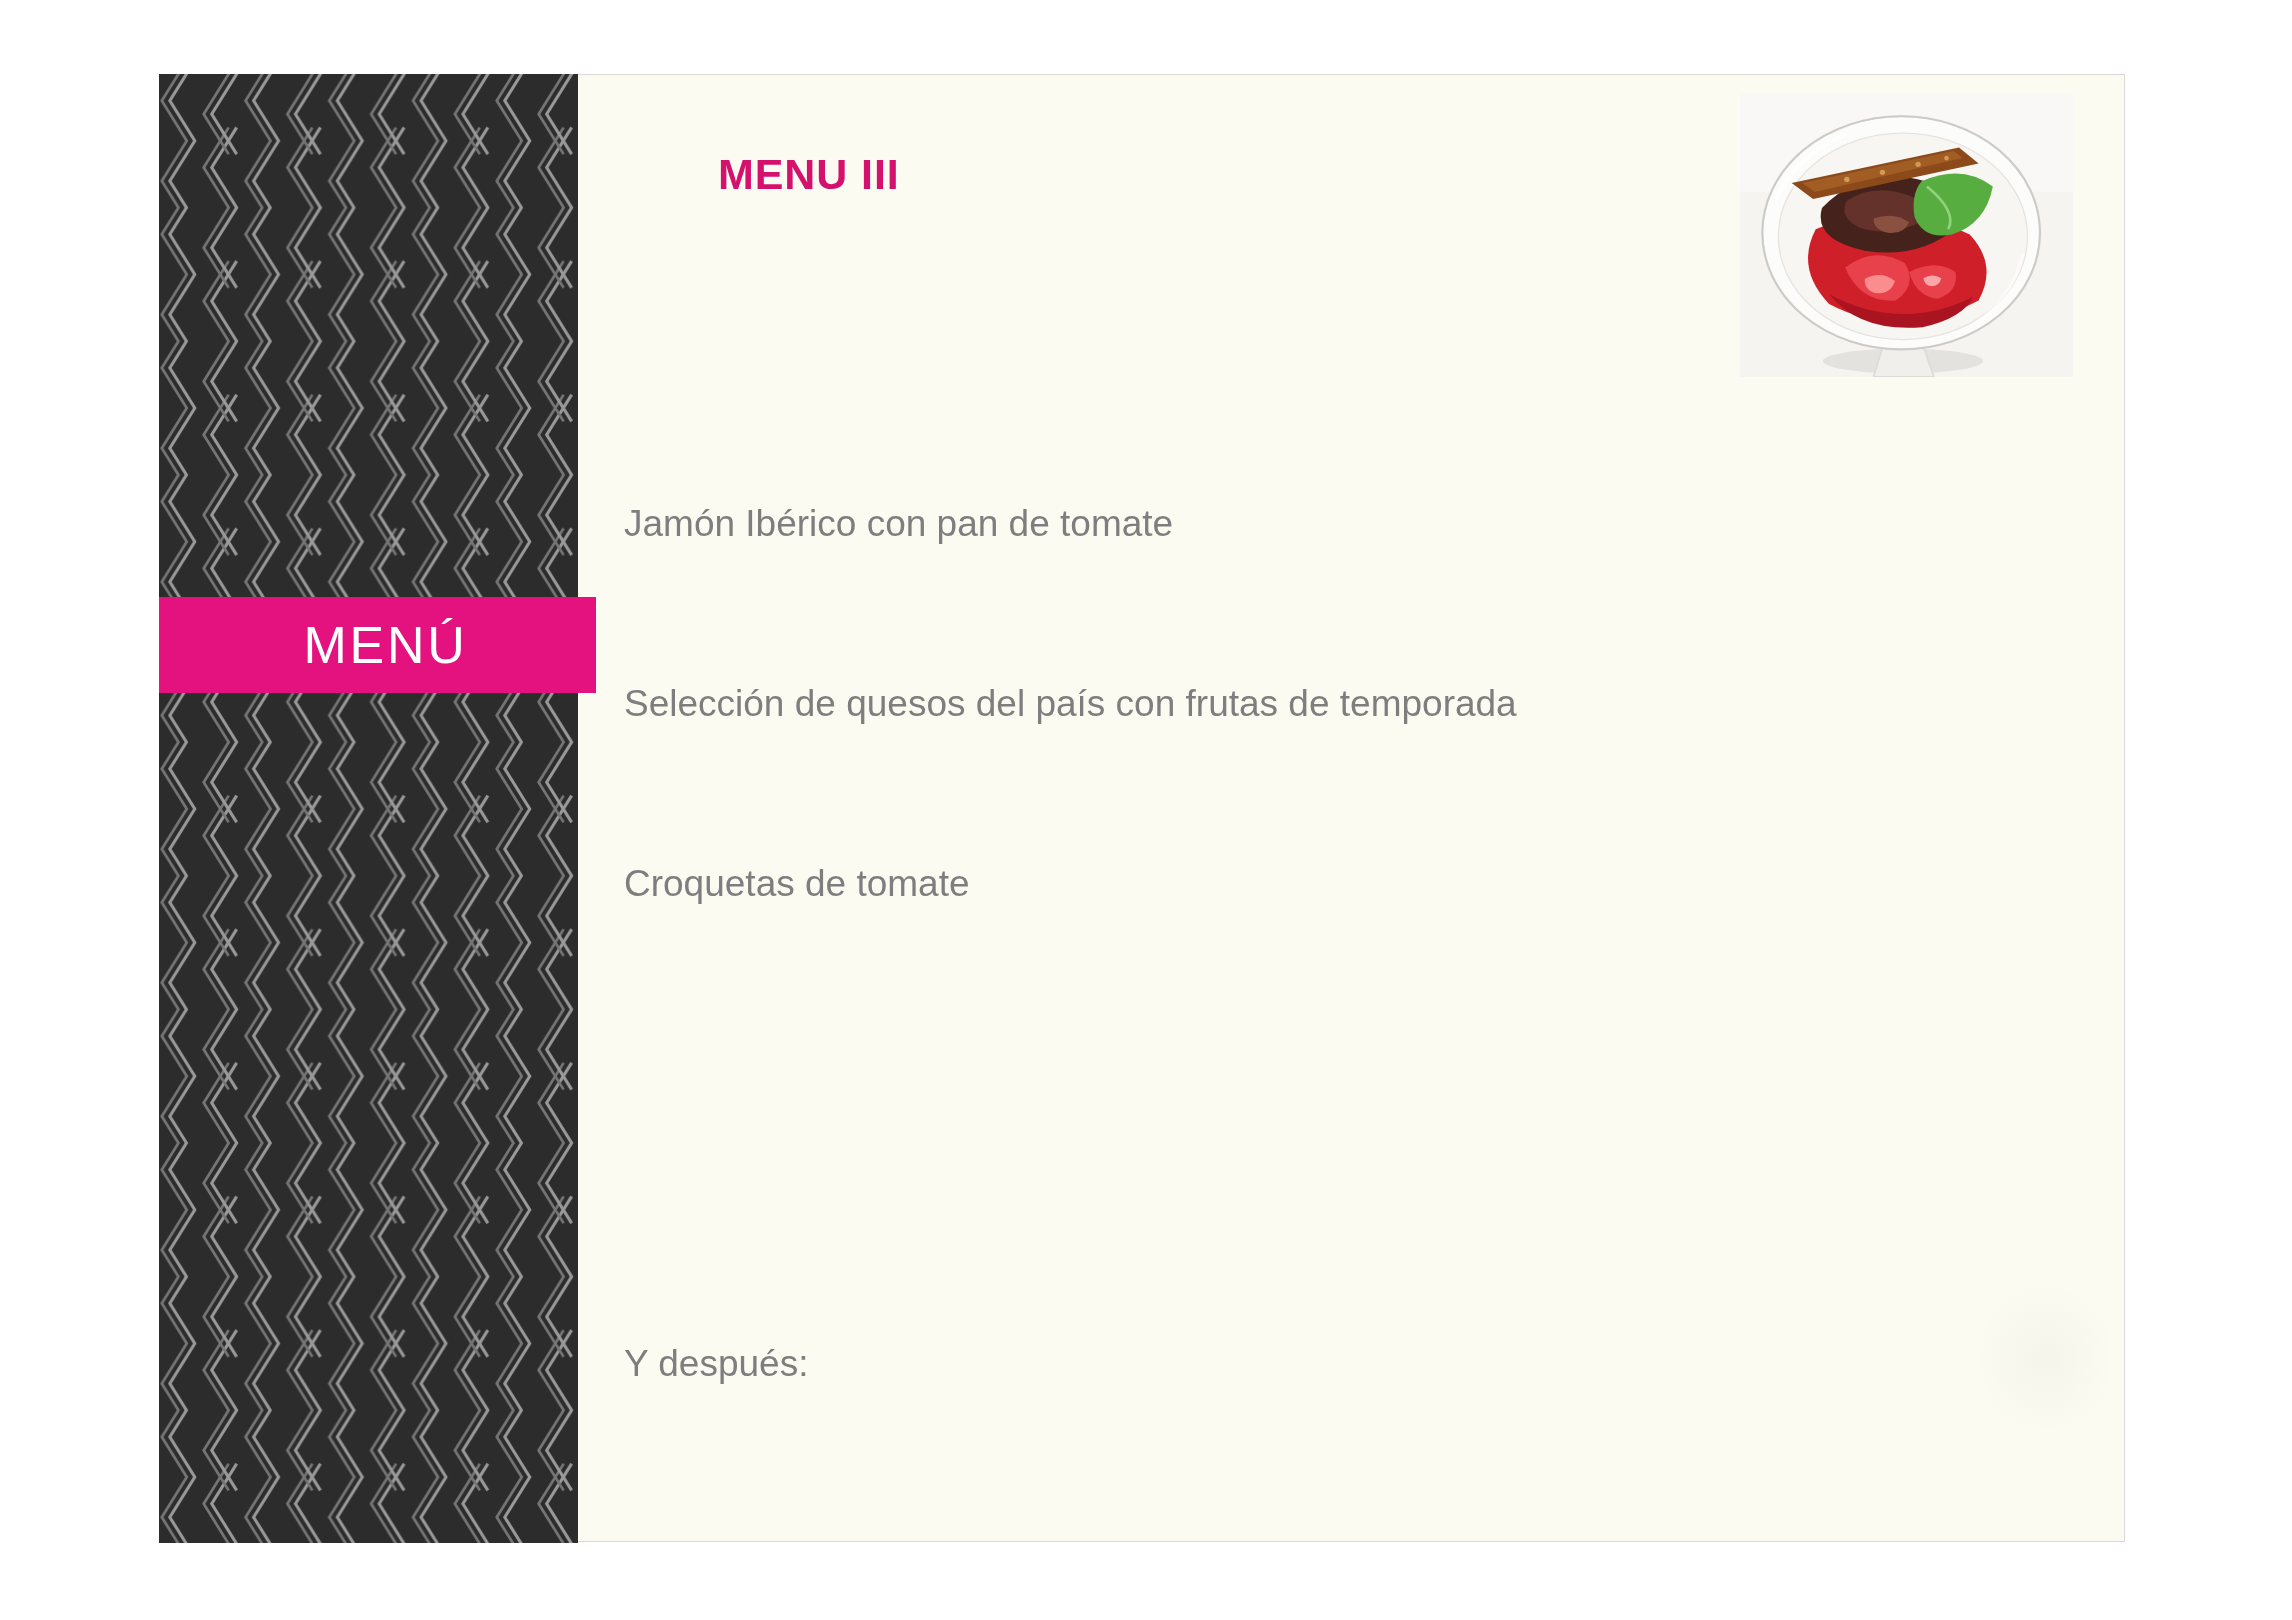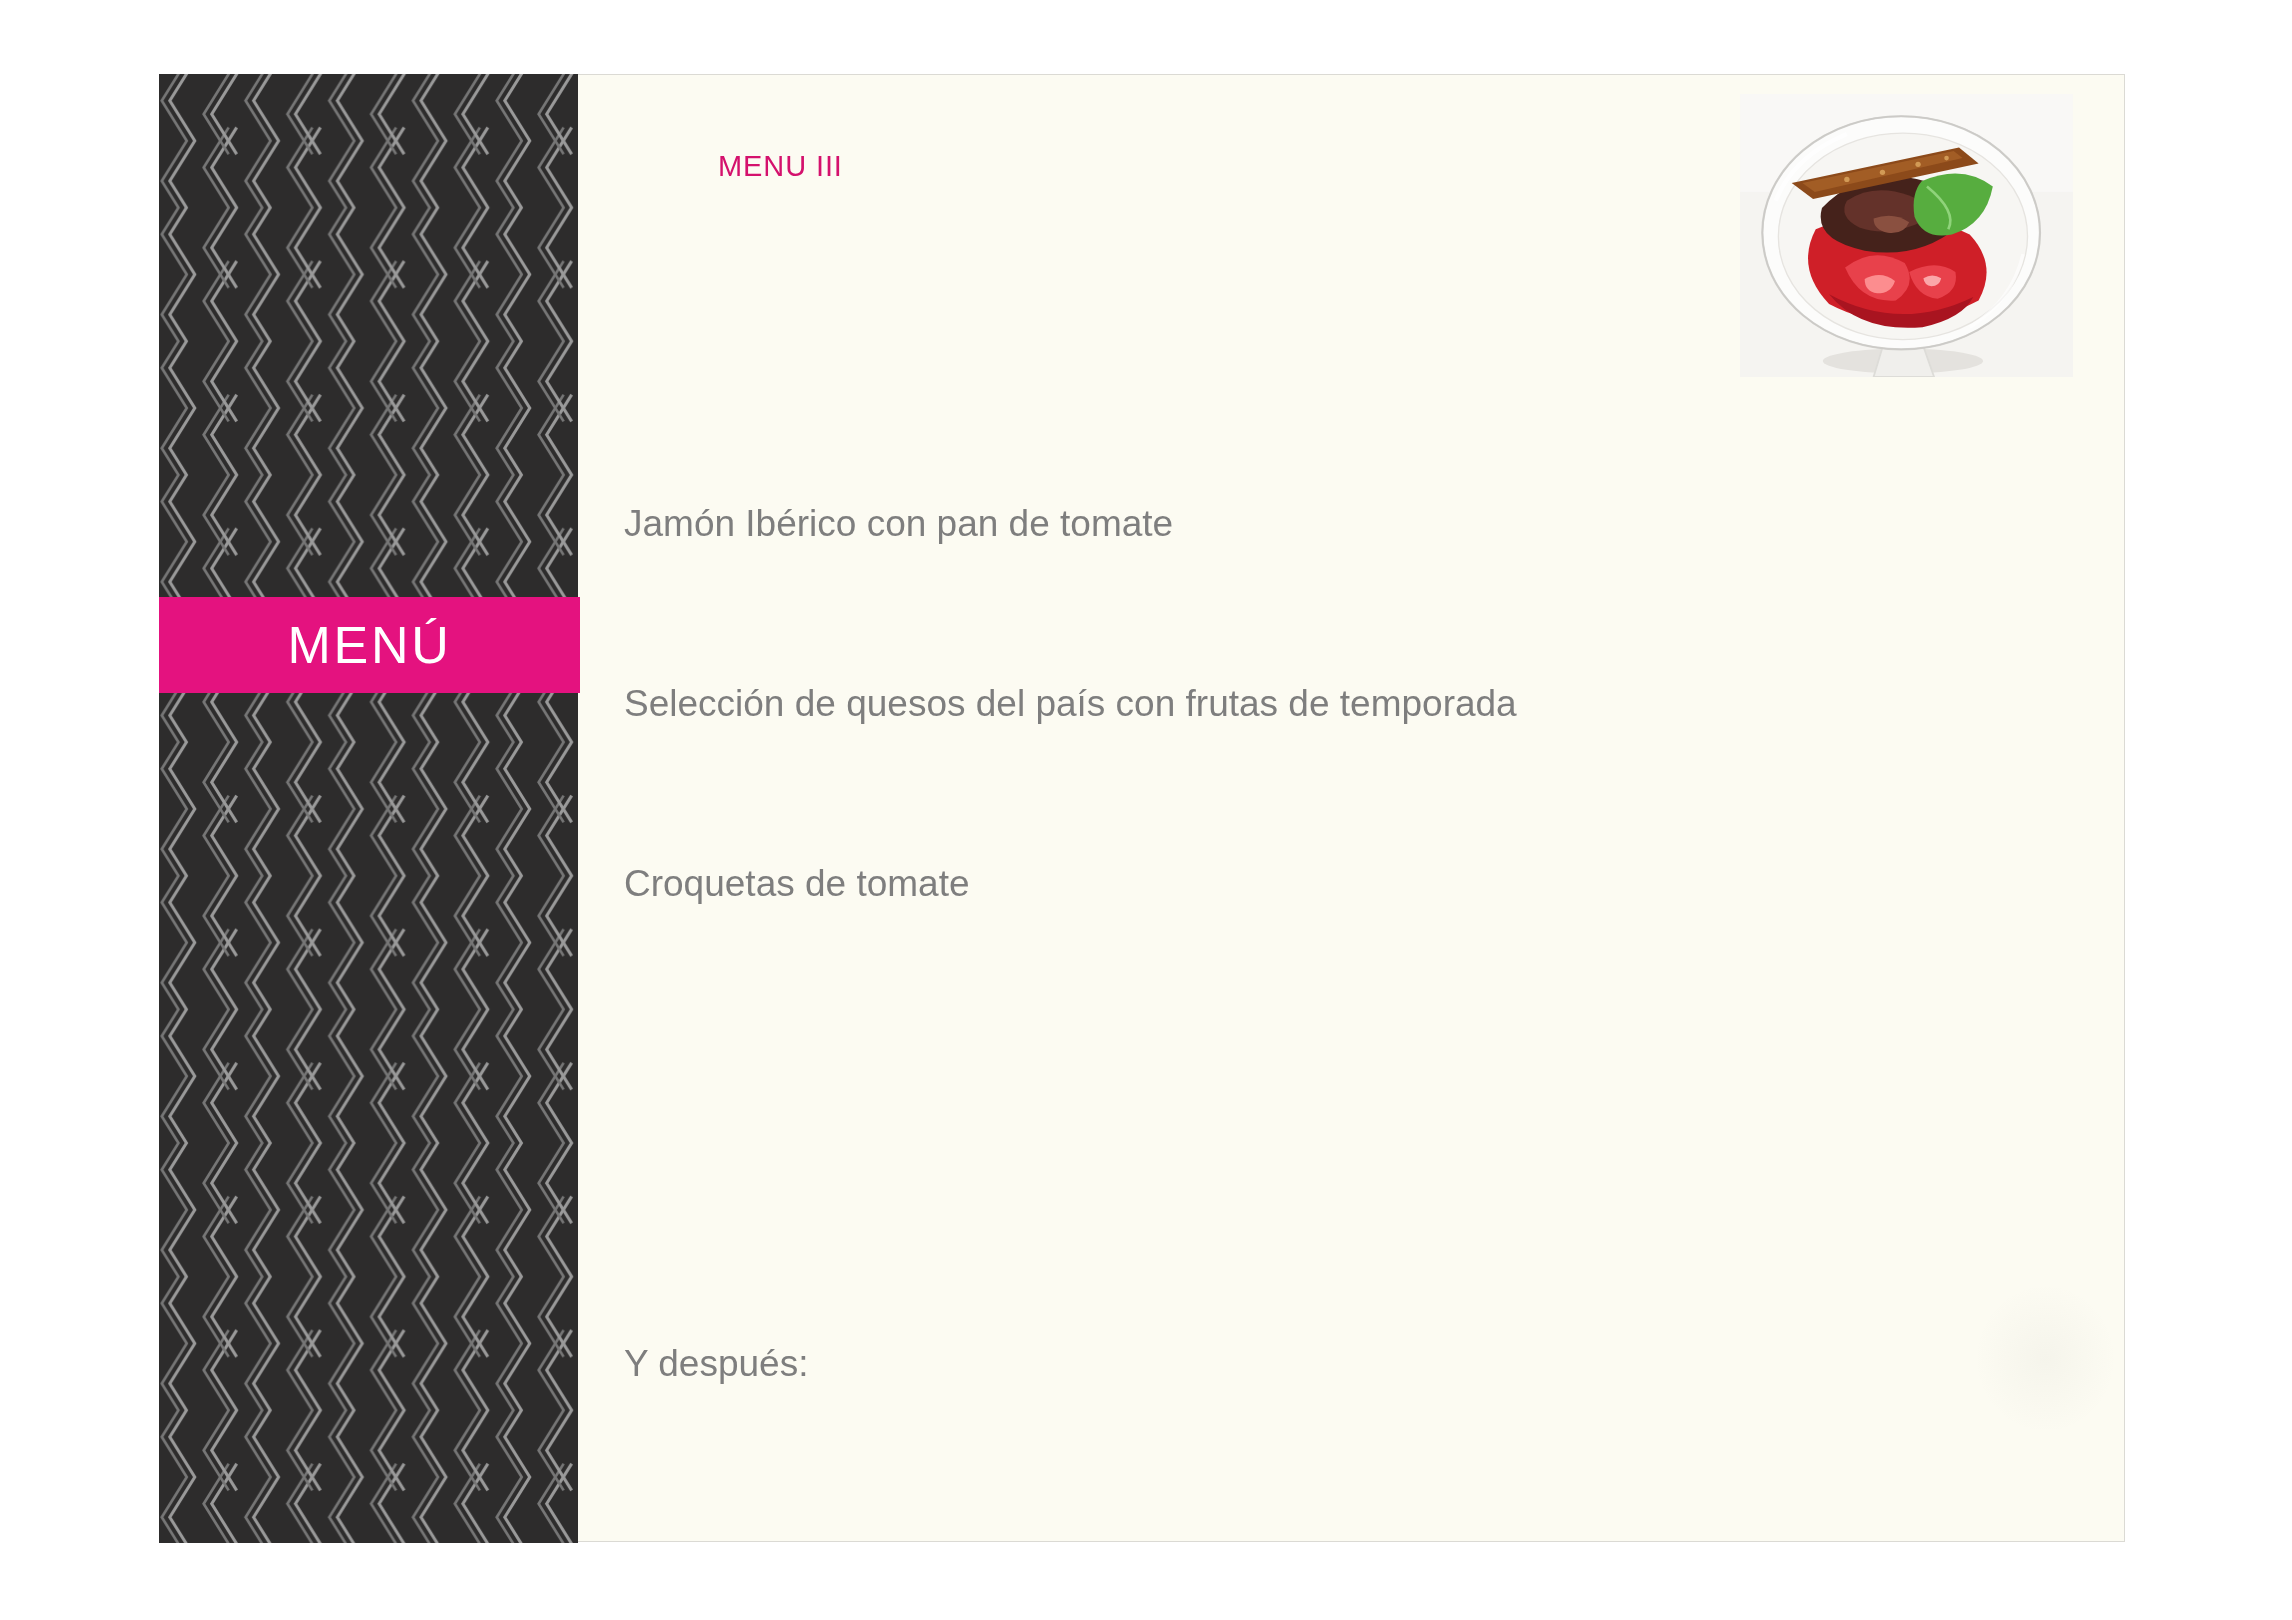--- a/index.html
+++ b/index.html
@@ -31,27 +31,28 @@
   
   .menu-band{
     position:absolute;
     left:159px;top:597px;
     width:421px;height:96px;
     background:#e4127f;
     display:flex;align-items:center;justify-content:center;
     color:#ffffff;
     font-size:52px;
     letter-spacing:2.7px;
+    padding-left:16px;
   }
   
   .page-title{
     position:absolute;
     left:718px;top:150px;
-    font-size:29px;
-    font-weight:normal;
+    font-size:43px;
+    font-weight:bold;
     letter-spacing:0.9px;
     color:#d4116d;
   }
   
   .menu-body{
     position:absolute;
     left:624px;top:254px;
     width:1461px;
     color:#7e7e7e;
     font-size:37px;

